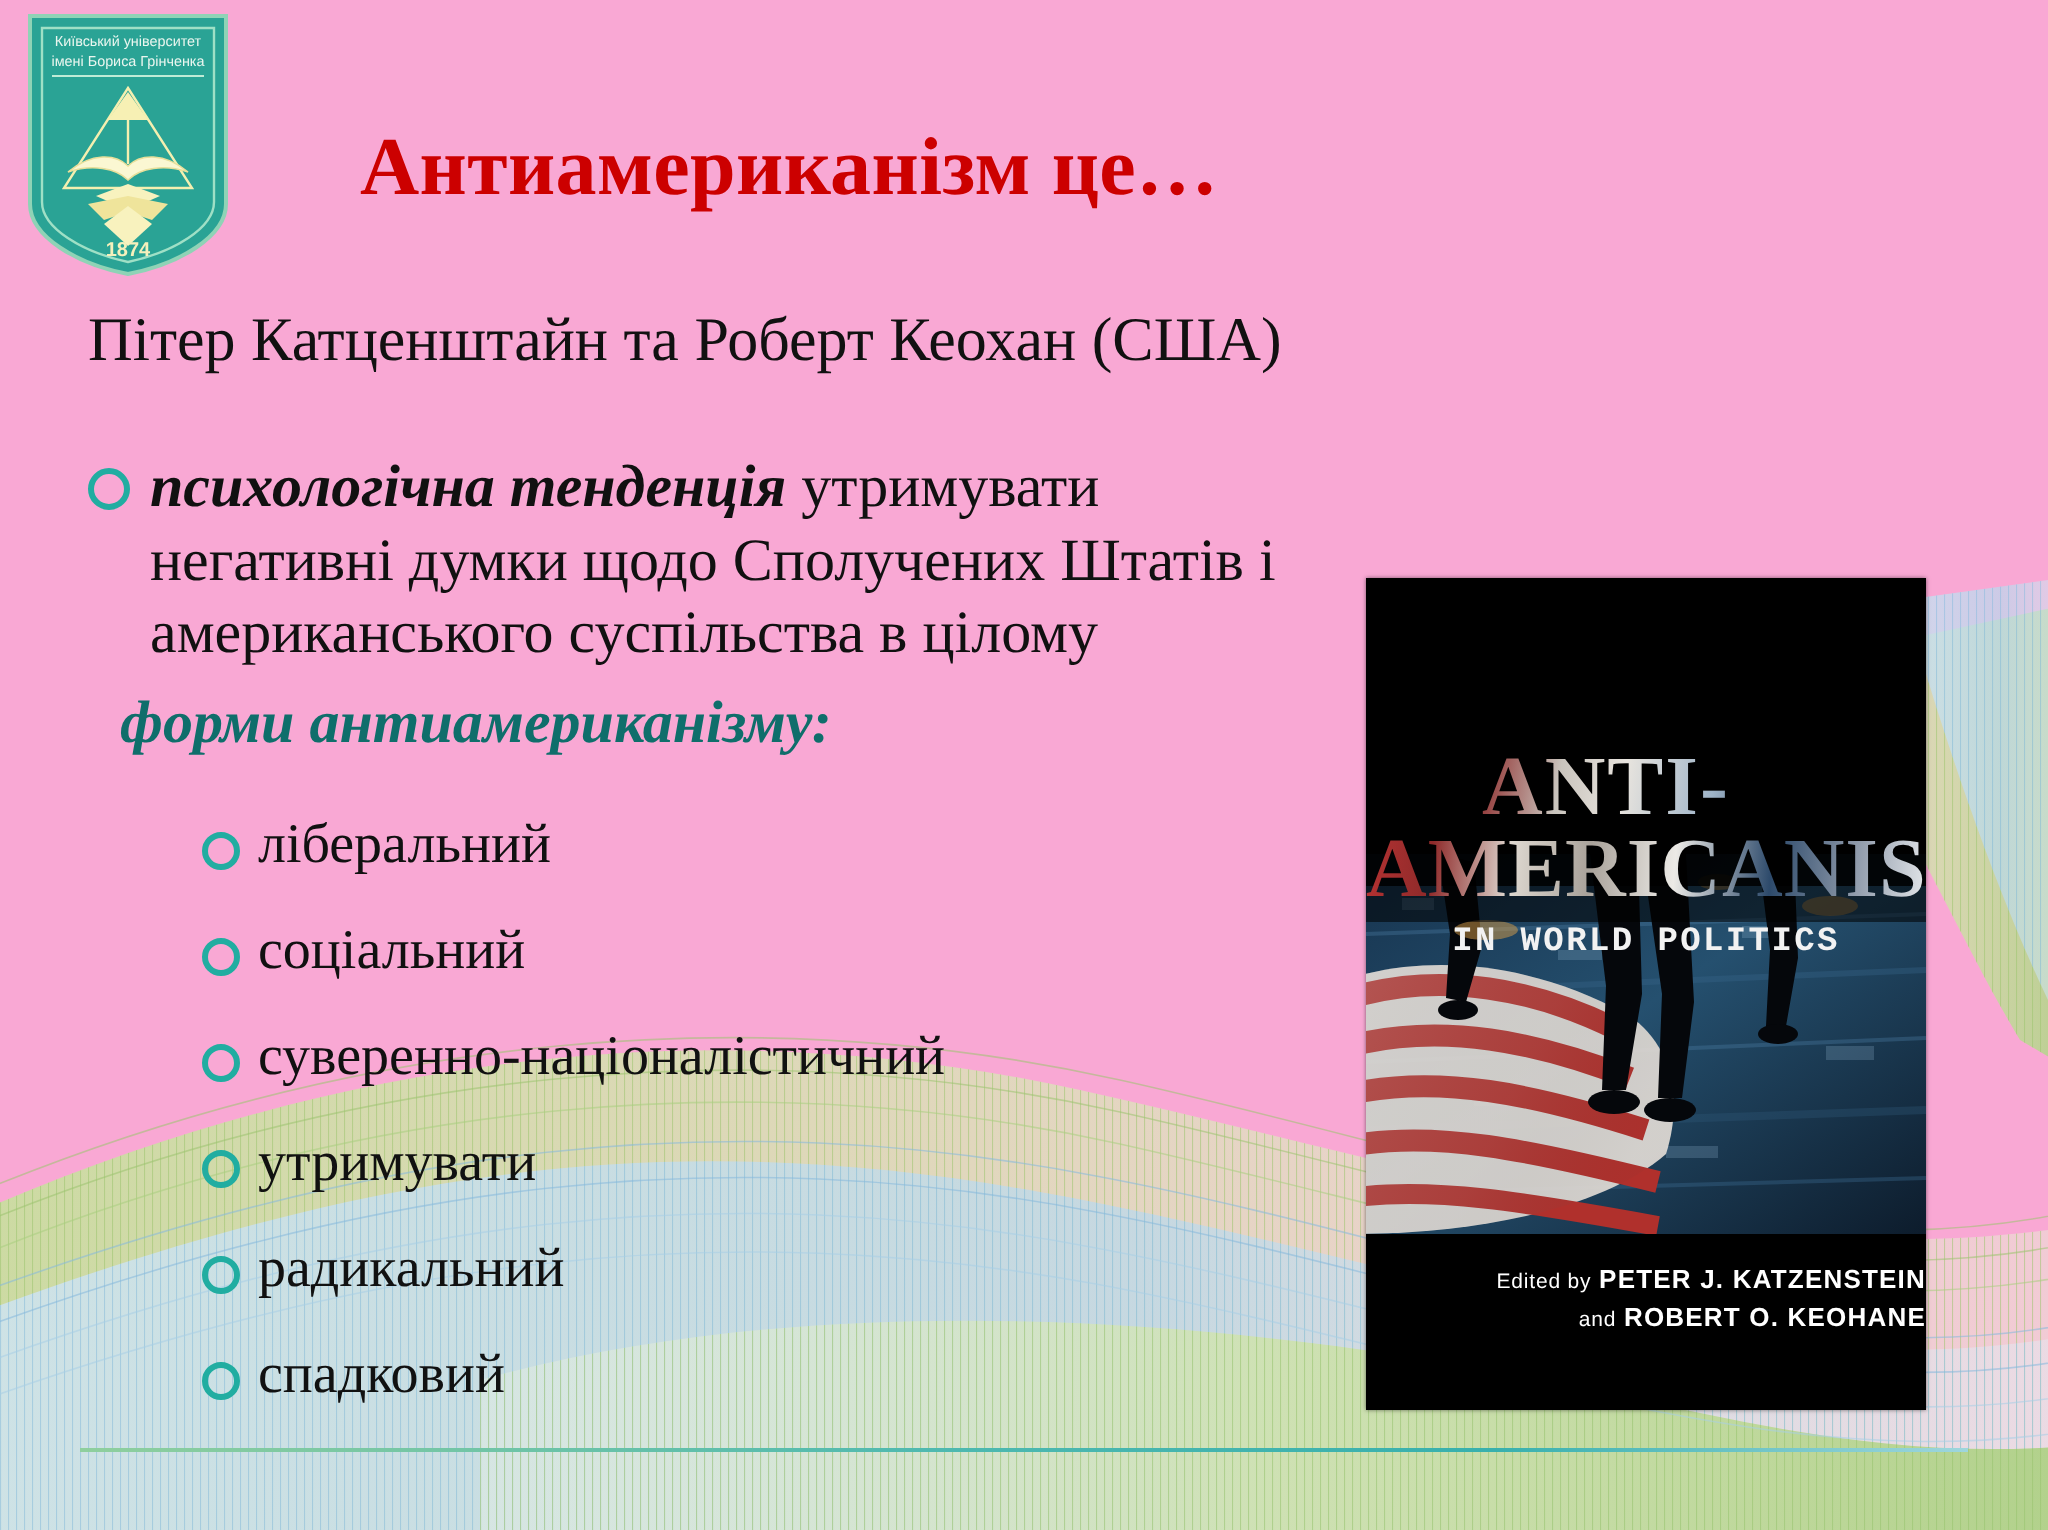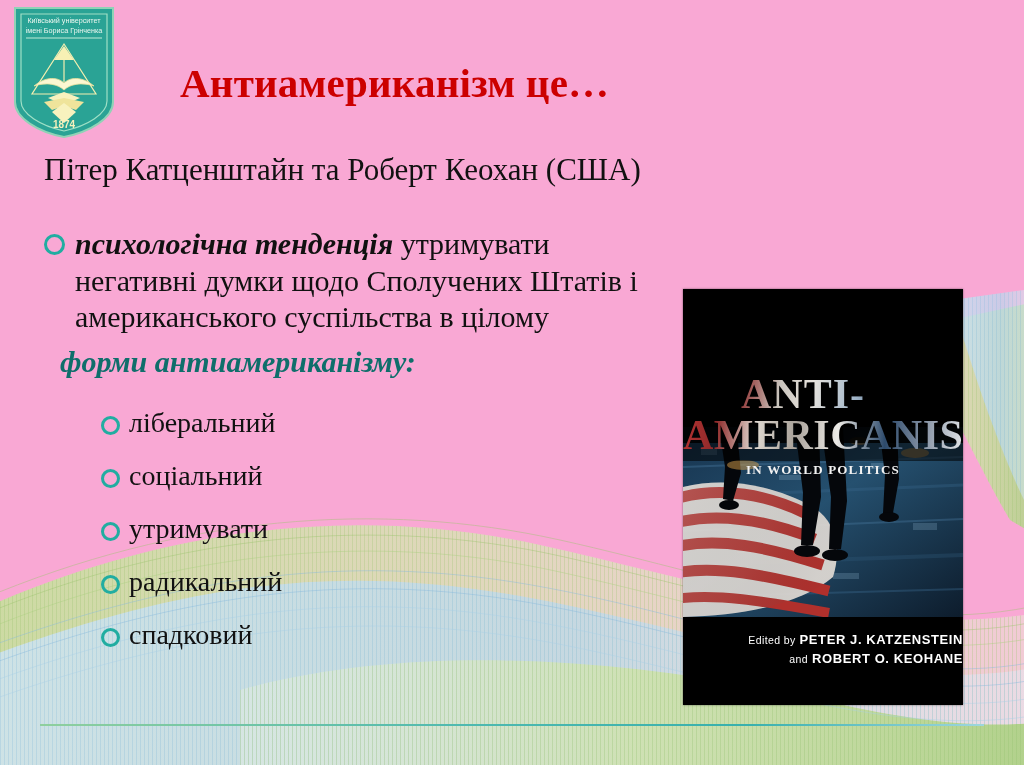--- a/index.html
+++ b/index.html
@@ -217,23 +217,23 @@
     text-align: center;
     background: linear-gradient(95deg,
         #b53232 0%, #8e2a2a 12%, #ded8d0 26%, #a9a29a 40%,
         #eceae6 55%, #2d4a6b 72%, #8995a6 86%, #e4e7ea 100%);
     -webkit-background-clip: text;
     background-clip: text;
     color: transparent;
     -webkit-text-fill-color: transparent;
   }
   .bt-sub {
-    font-family: Liberation Serif, serif;
-    font-weight: bold;
-    font-size: 13px;
+    font-family: Liberation Mono, monospace;
+    font-weight: bold;
+    font-size: 17px;
     letter-spacing: 1.2px;
     color: #f2f2f2;
     margin-top: 6px;
   }
   .book-credits {
     position: absolute;
     left: 0;
     bottom: 36px;
     width: 280px;
     box-sizing: border-box;
@@ -380,20 +380,24 @@
       <div class="sub-item">
         <span class="ring lvl2"></span>
         <span class="label">ліберальний</span>
       </div>
       <div class="sub-item">
         <span class="ring lvl2"></span>
         <span class="label">соціальний</span>
       </div>
       <div class="sub-item">
         <span class="ring lvl2"></span>
+        <span class="label">суверенно-націоналістичний</span>
+      </div>
+      <div class="sub-item">
+        <span class="ring lvl2"></span>
         <span class="label">утримувати</span>
       </div>
       <div class="sub-item">
         <span class="ring lvl2"></span>
         <span class="label">радикальний</span>
       </div>
       <div class="sub-item">
         <span class="ring lvl2"></span>
         <span class="label">спадковий</span>
       </div>

